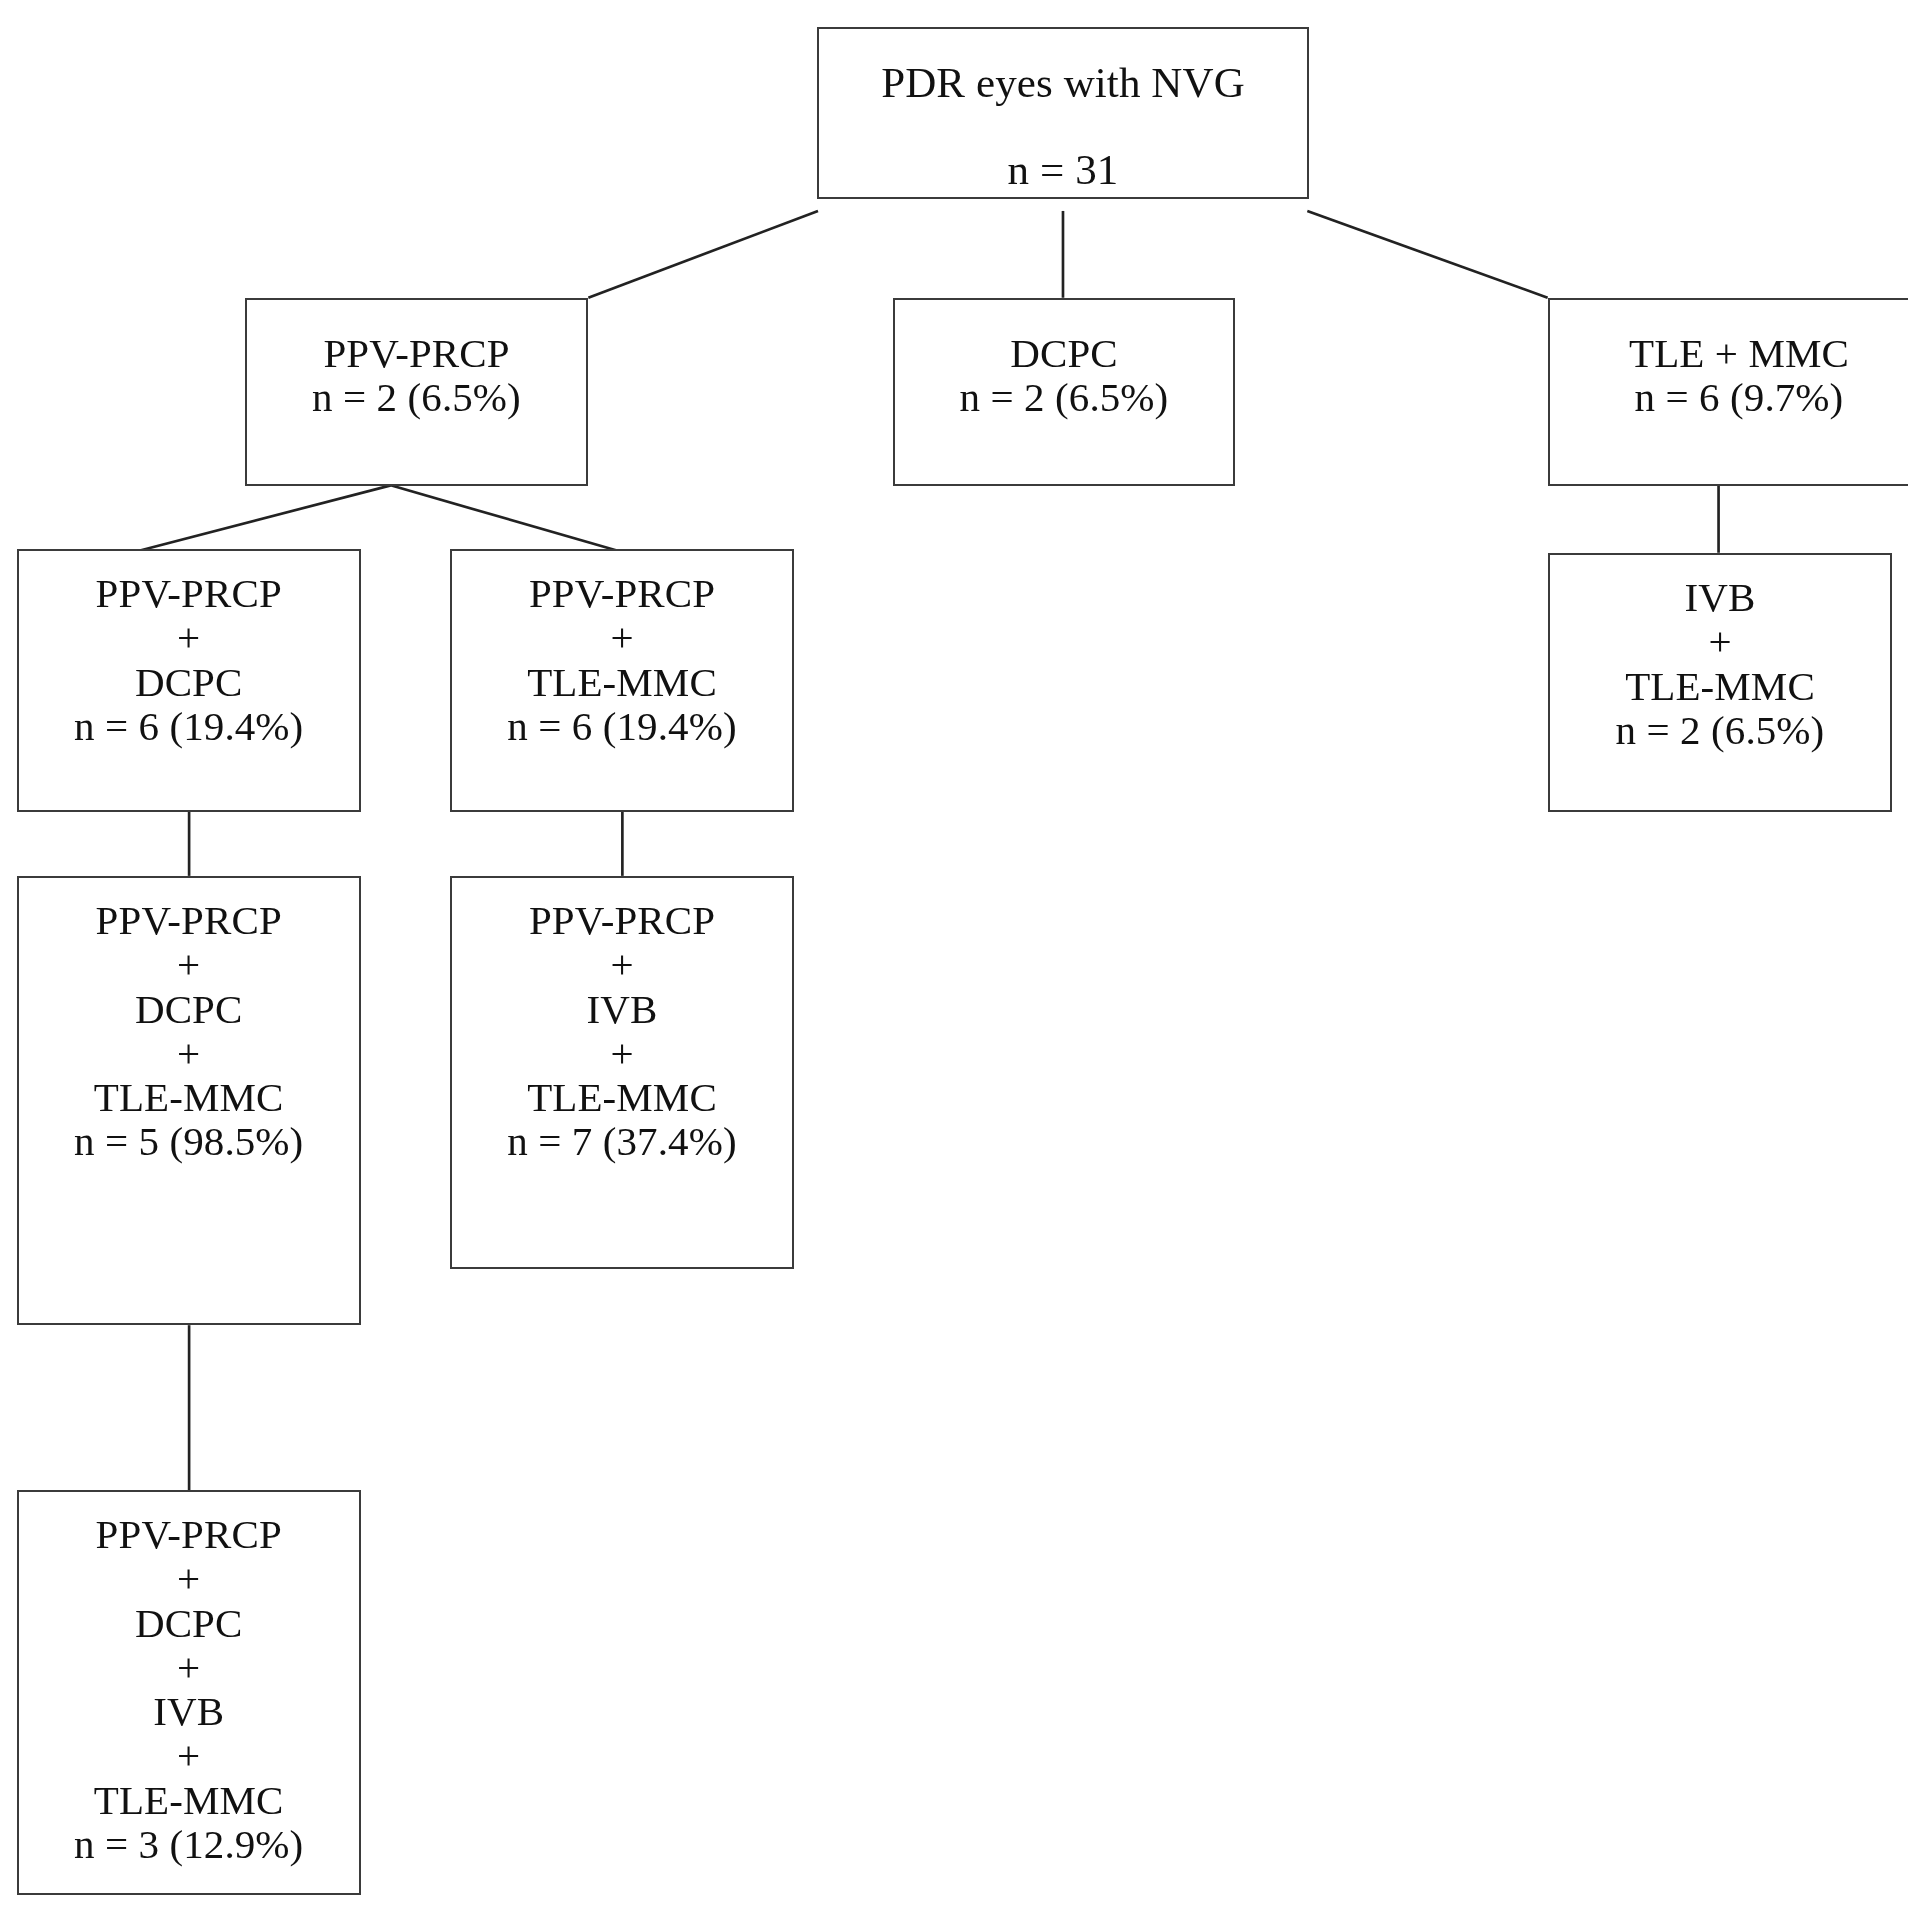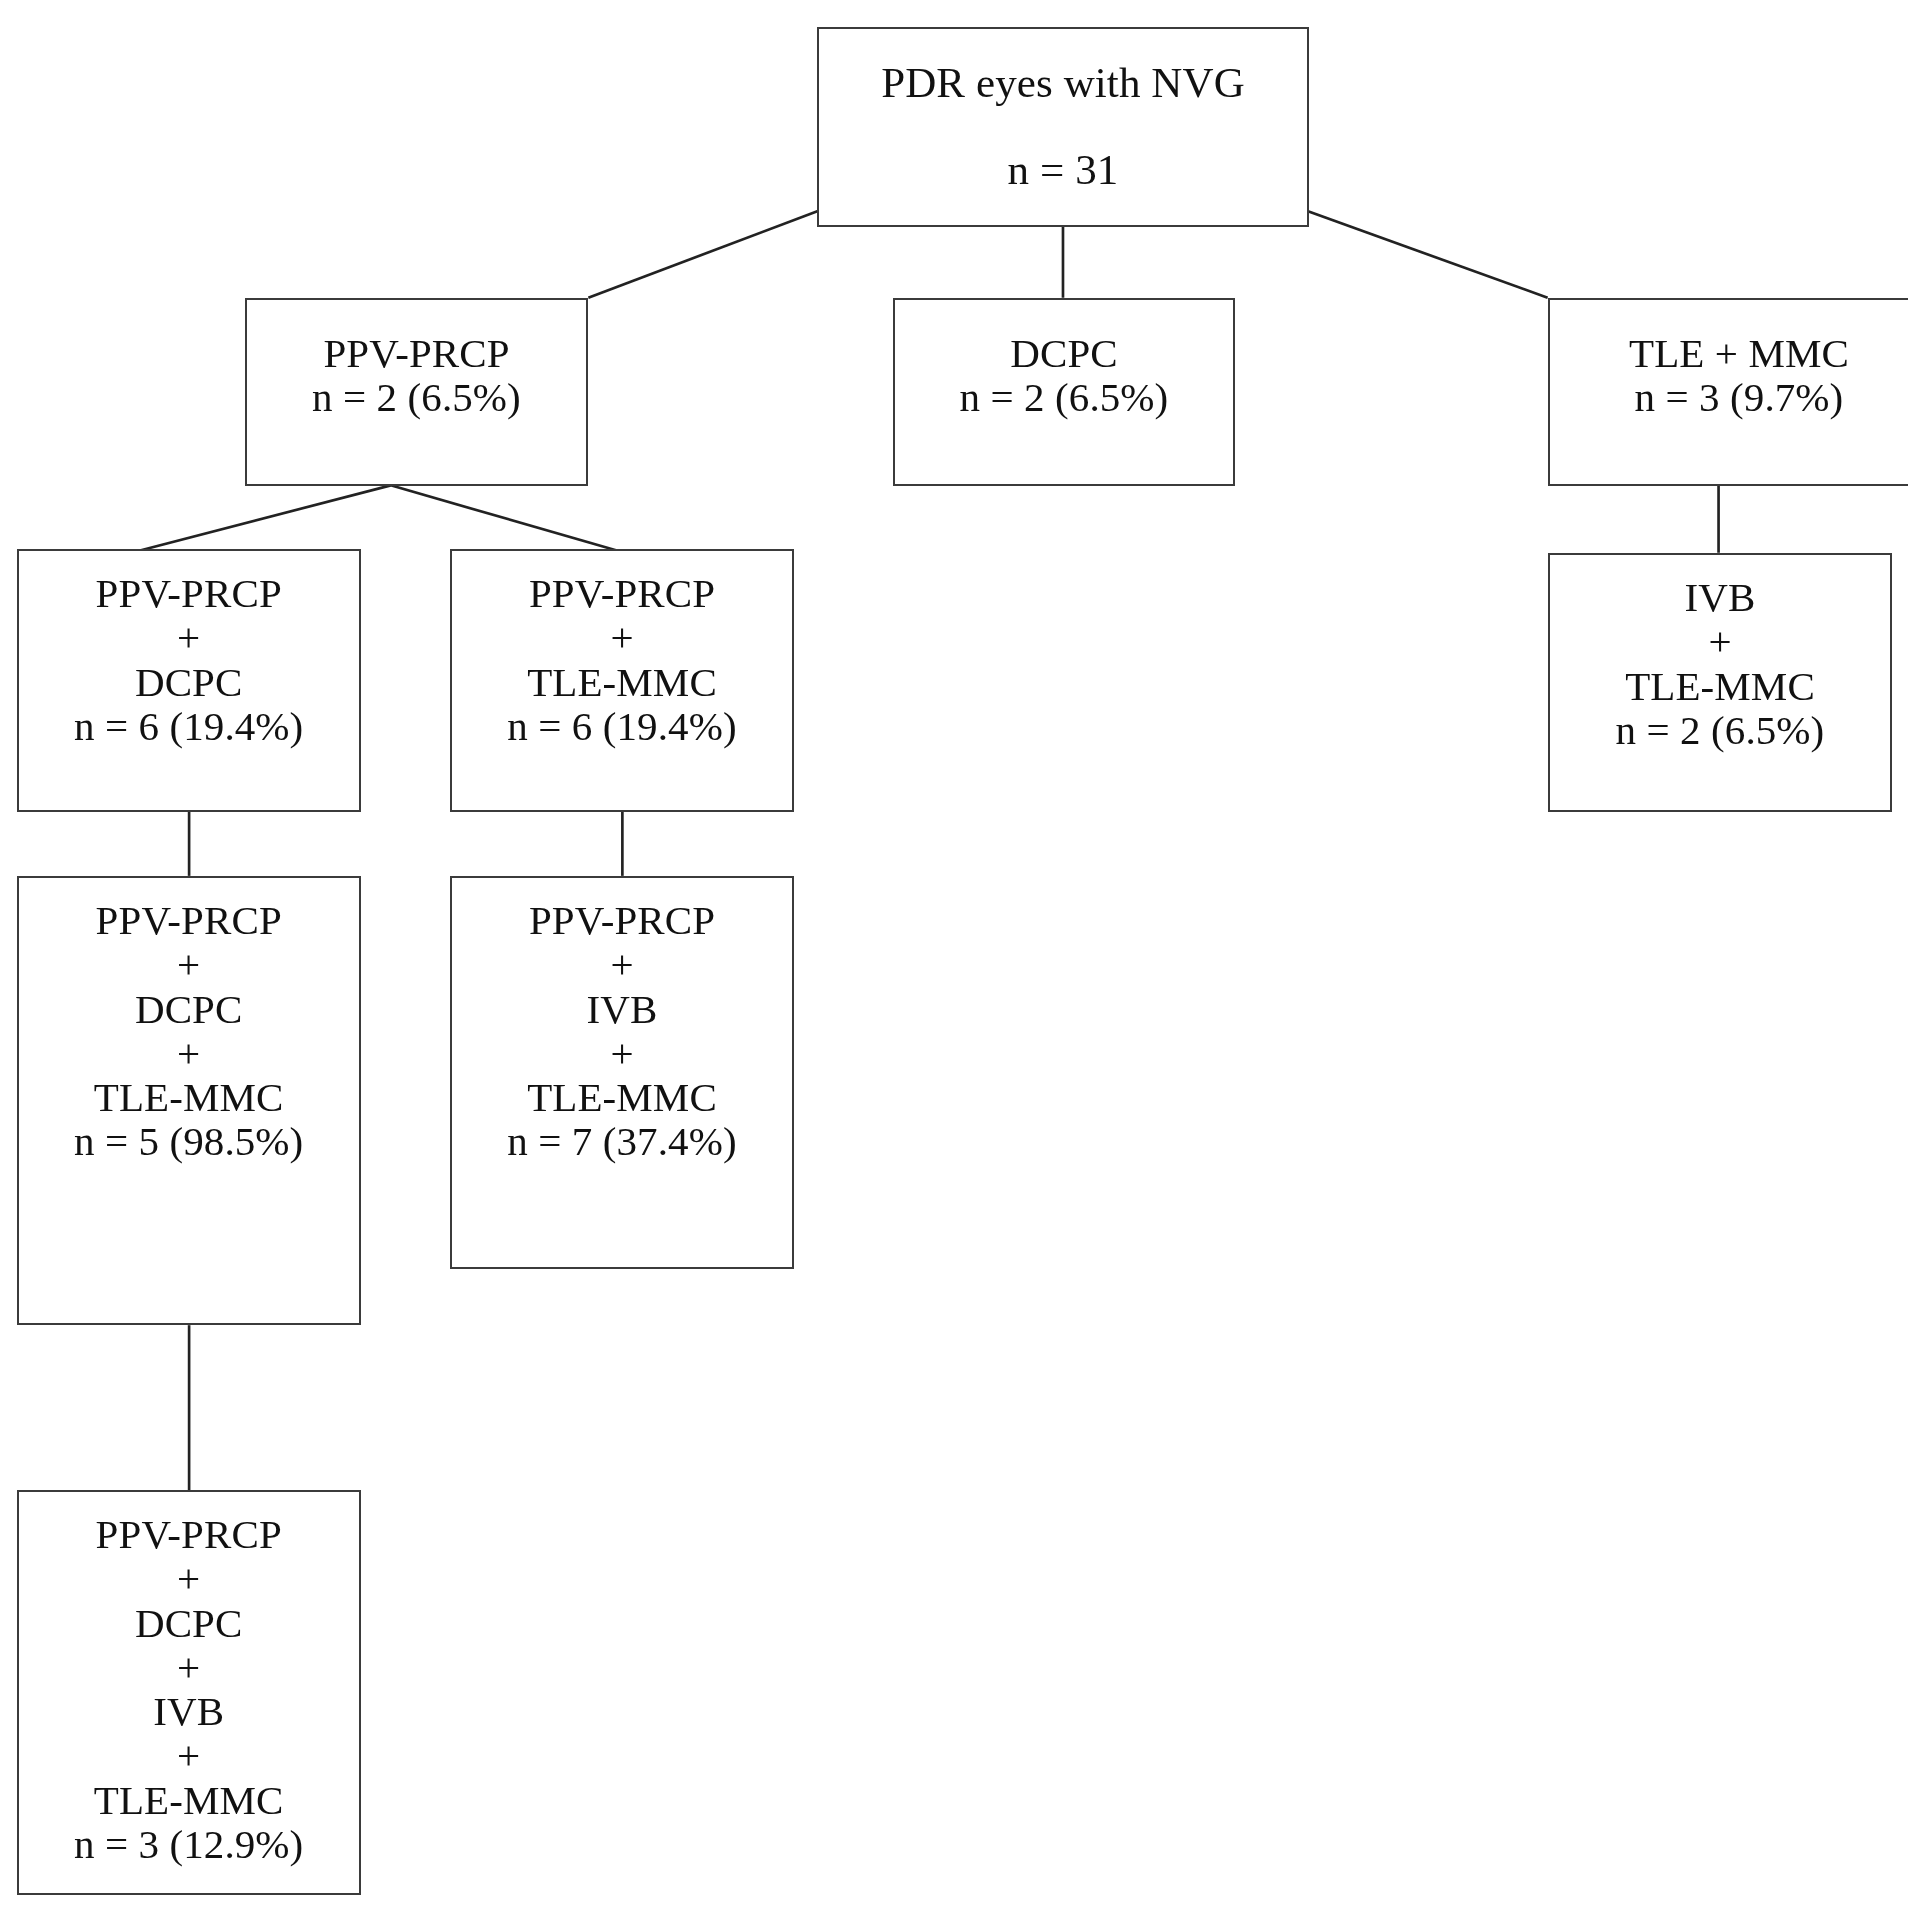--- a/index.html
+++ b/index.html
@@ -68,39 +68,39 @@
 
       <path d="M 2574 727 L 2574 828"></path>
 
       <path d="M 283 1216 L 283 1312"></path>
       <path d="M 932 1216 L 932 1312"></path>
 
       <path d="M 283 1985 L 283 2232"></path>
     </g>
   </svg>
 
-  <div class="node pad-top-lg" id="node-root" style="left:817px; top:27px; width:492px; height:200px;">
+  <div class="node pad-top-lg" id="node-root" style="left:817px; top:27px; width:492px; height:172px;">
     <span class="line">PDR eyes with NVG</span>
     <span class="gap-lg"></span>
     <span class="line">n = 31</span>
   </div>
 
   <div class="node pad-top-lg" id="node-ppv-prcp" style="left:245px; top:298px; width:343px; height:188px;">
     <span class="line">PPV-PRCP</span>
     <span class="line">n = 2 (6.5%)</span>
   </div>
 
   <div class="node pad-top-lg" id="node-dcpc" style="left:893px; top:298px; width:342px; height:188px;">
     <span class="line">DCPC</span>
     <span class="line">n = 2 (6.5%)</span>
   </div>
 
   <div class="node pad-top-lg" id="node-tle-mmc" style="left:1548px; top:298px; width:382px; height:188px;">
     <span class="line">TLE + MMC</span>
-    <span class="line">n = 3 (9.7%)</span>
+    <span class="line">n = 6 (9.7%)</span>
   </div>
 
   <div class="node pad-top-md" id="node-ppv-dcpc" style="left:16.7px; top:549px; width:344px; height:263px;">
     <span class="line">PPV-PRCP</span>
     <span class="line">+</span>
     <span class="line">DCPC</span>
     <span class="line">n = 6 (19.4%)</span>
   </div>
 
   <div class="node pad-top-md" id="node-ppv-tlemmc" style="left:450px; top:549px; width:344px; height:263px;">

